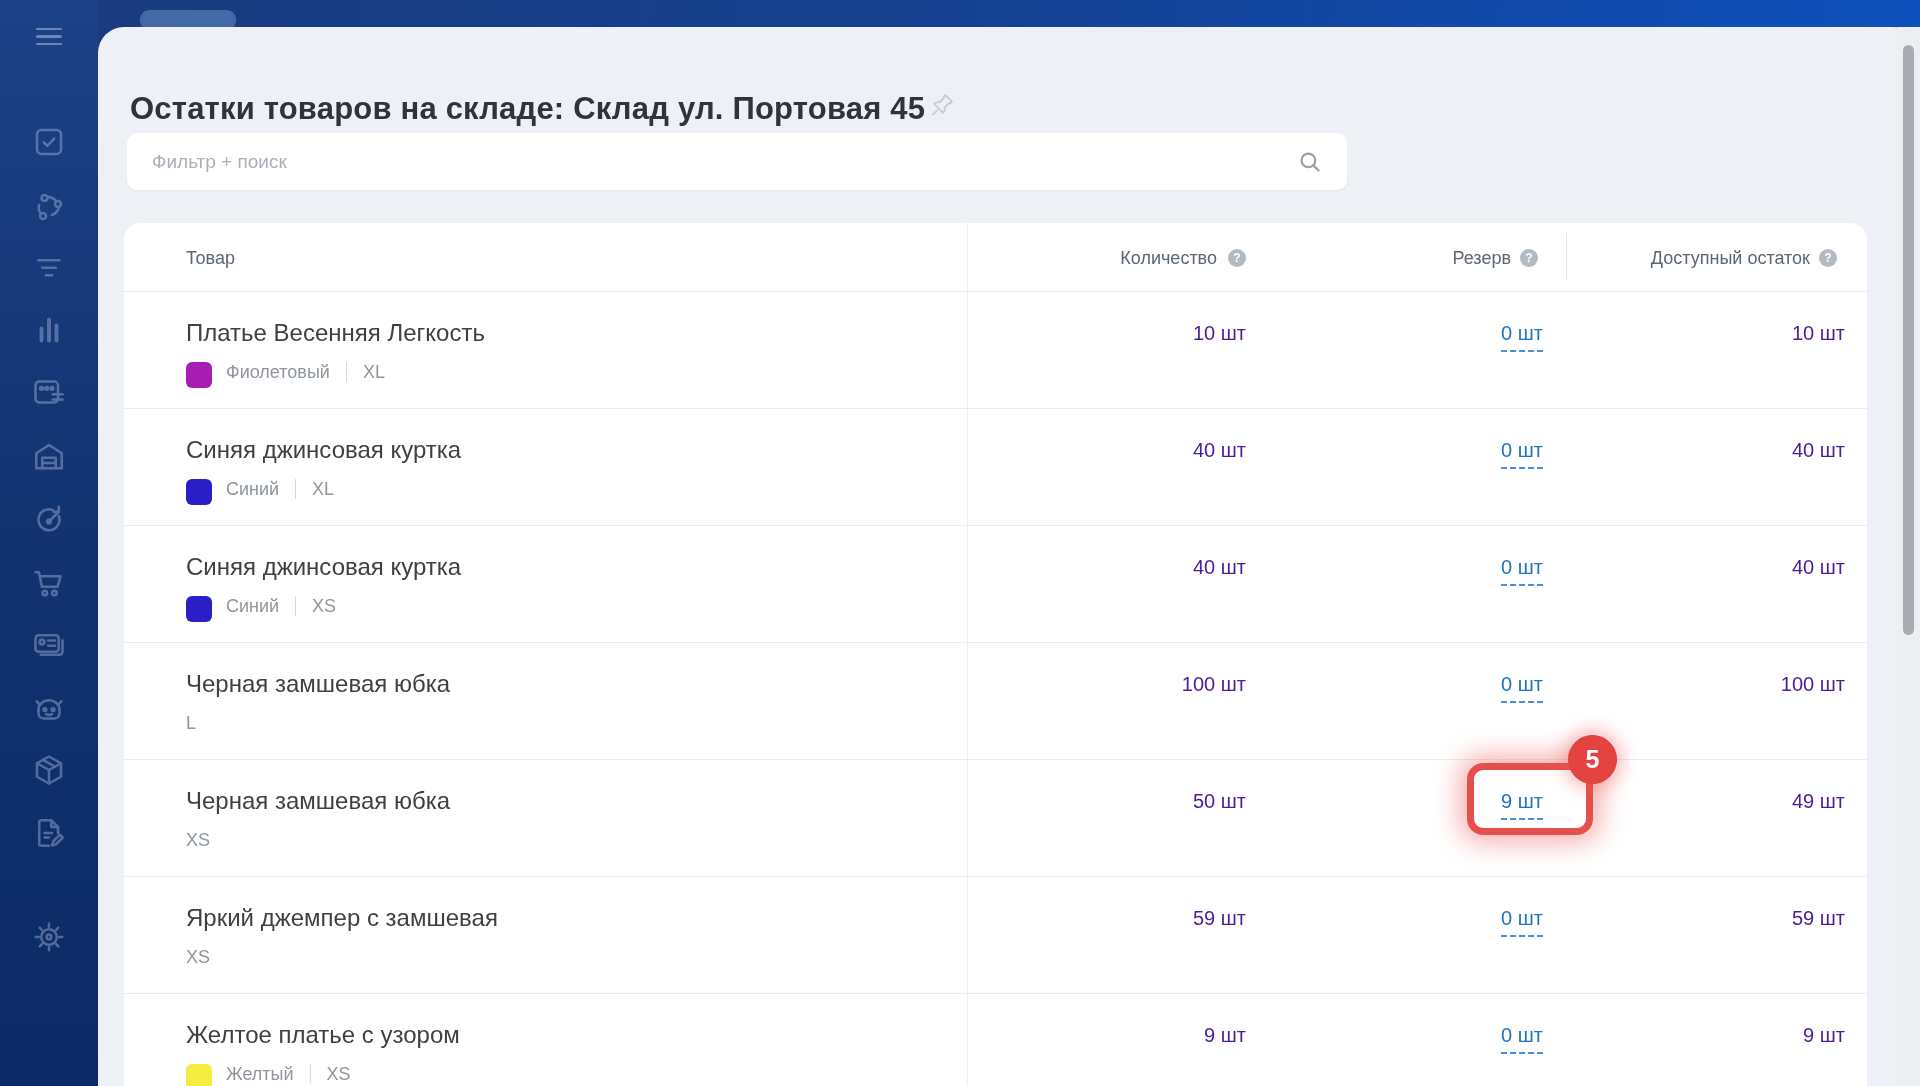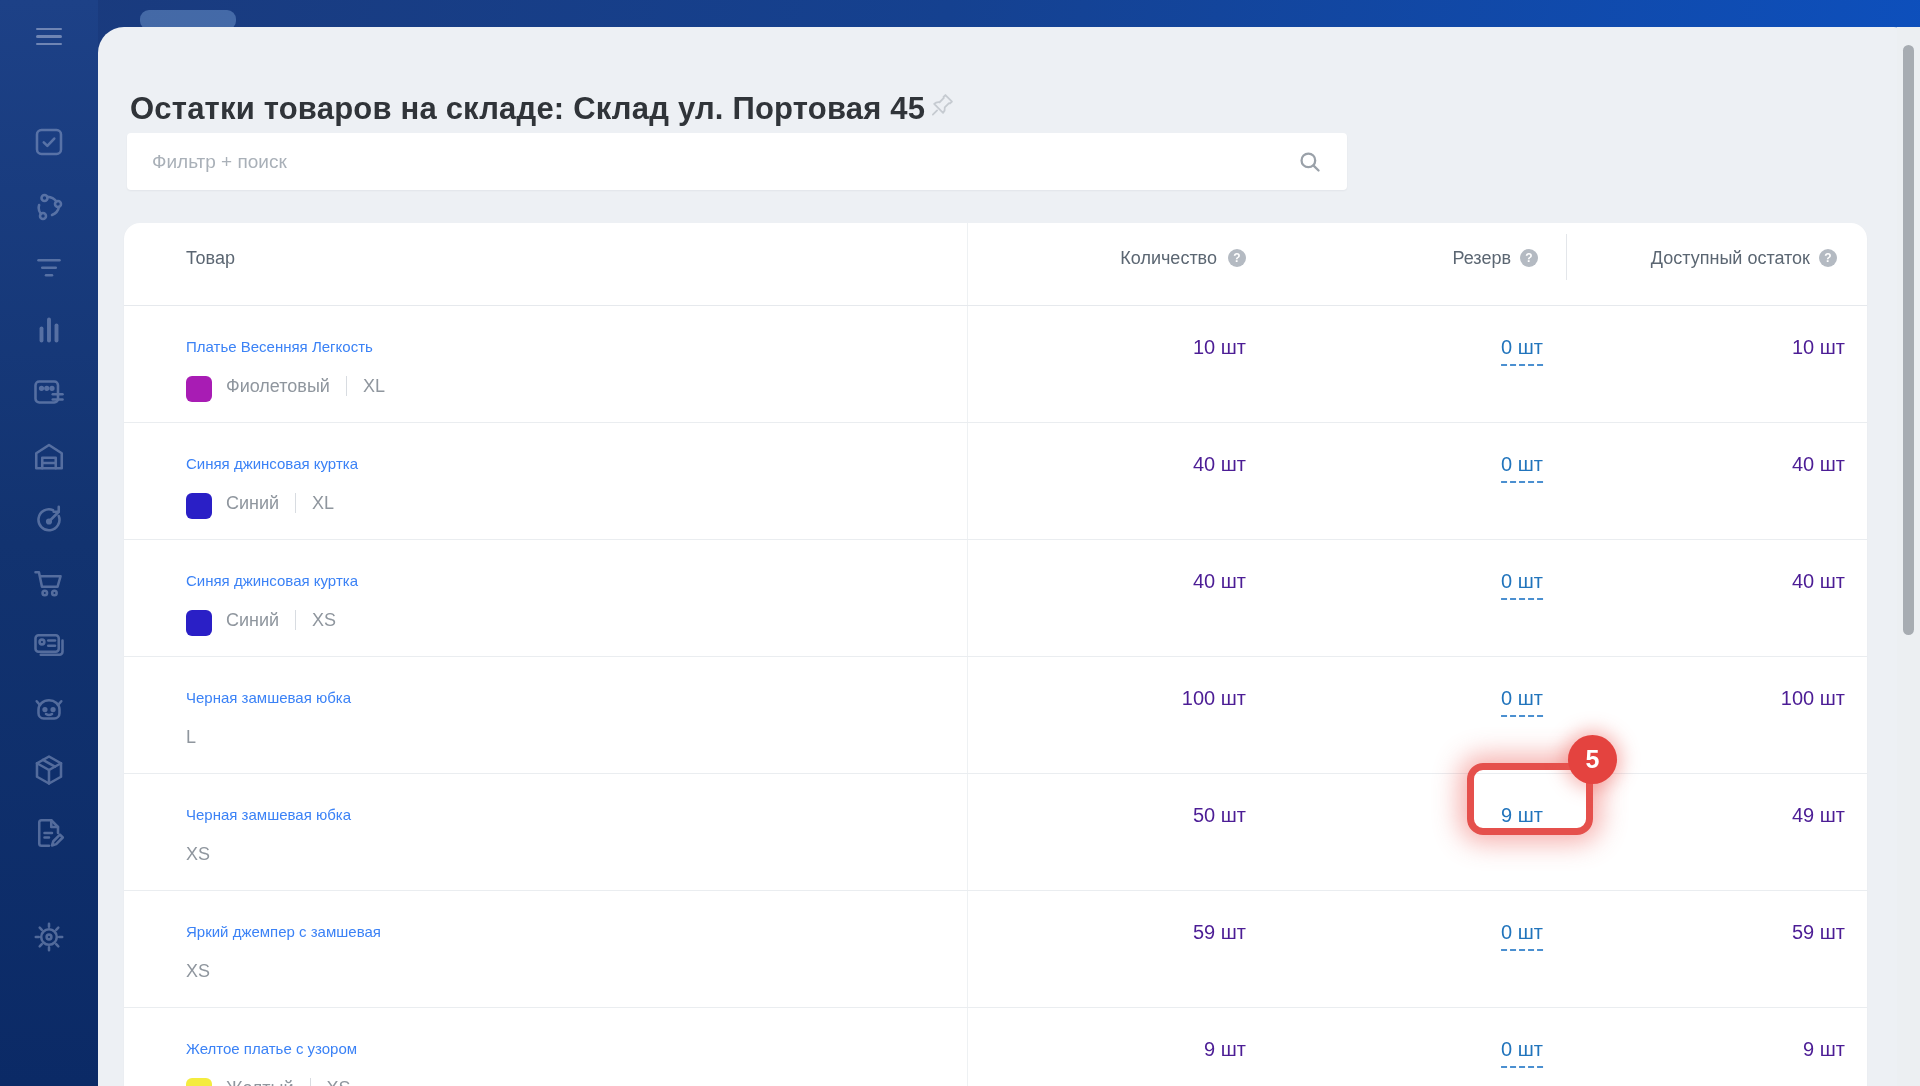--- a/index.html
+++ b/index.html
@@ -28,52 +28,52 @@
   .panel {
     position:absolute; left:98px; top:27px; right:0; bottom:0;
     background:#edf0f4; border-radius:26px 26px 0 0; overflow:hidden; z-index:2;
   }
   .title-row { position:absolute; left:32px; top:40px; display:flex; align-items:flex-start; gap:4px;margin-top:24px; }
   .page-title { font-size:31px; font-weight:600; color:#303439; letter-spacing:.2px; }
   .pin svg { width:27px; height:27px; stroke:#c6cbd1; fill:none; stroke-width:1.6; stroke-linecap:round; stroke-linejoin:round; }
 
   .filter-box {
     position:absolute; left:29px; top:106px; width:1220px; height:57px;
-    background:#fff; border-radius:4px; box-shadow:0 1px 2px rgba(16,24,40,.05);
+    background:#fff; border-radius:10px; box-shadow:0 1px 2px rgba(16,24,40,.05);
   }
   .filter-box input {
     width:100%; height:100%; border:none; outline:none; background:transparent;
     font-family:"Liberation Sans", sans-serif; font-size:19px; color:#3a3f45; padding:0 64px 0 25px;
   }
   .filter-box input::placeholder { color:#a9b0b8; }
   .search-ic { position:absolute; right:24px; top:16px; width:26px; height:26px; }
   .search-ic svg { width:26px; height:26px; stroke:#9aa1a9; fill:none; stroke-width:2.1; stroke-linecap:round; }
 
   
   .table-card {
     position:absolute; left:26px; top:196px; width:1743px; height:910px;
     background:#fff; border-radius:16px; box-shadow:0 1px 2px rgba(16,24,40,.04);
   }
   .col-div { position:absolute; left:843px; top:0; bottom:0; width:1px; background:#eef1f3; }
-  .thead { position:relative; height:83px; border-bottom:1px solid #e6e9ed; font-size:18px; color:#5b6672; }
+  .thead { position:relative; height:69px; border-bottom:1px solid #e6e9ed; font-size:18px; color:#5b6672; }
   .thead .h { position:absolute; top:23px; line-height:24px; white-space:nowrap; }
   .h-product { left:62px; }
   .h-qty { right:621px; display:flex; align-items:center; gap:11px; }
   .h-res { right:329px; display:flex; align-items:center; gap:9px;margin-left:44px; }
   .h-av  { right:30px;  display:flex; align-items:center; gap:9px; }
   .help {
     width:18px; height:18px; border-radius:50%; background:#b4bac2; color:#fff;
     font-size:12px; font-weight:700; display:inline-flex; align-items:center; justify-content:center; cursor:pointer;
   }
   .hdiv { position:absolute; left:1442px; top:11px; width:1px; height:46px; background:#e3e6ea; }
 
   .row { position:relative; height:117px; border-bottom:1px solid #eaedf0; }
   .p-name {
-    position:absolute; left:62px; top:29px; font-size:15px; line-height:24px;
-    color:#3b82f6; text-decoration:none; cursor:pointer; white-space:nowrap;
+    position:absolute; left:62px; top:29px; font-size:24px; line-height:24px;
+    color:#404040; text-decoration:none; cursor:pointer; white-space:nowrap;
   }
   .variant { position:absolute; left:62px; top:70px; height:26px; display:flex; font-size:18px; color:#8f969e; }
   .swatch { width:26px; height:26px; border-radius:6px; margin-right:14px; }
   .vsep { width:1px; height:20px; background:#d8dce1; margin:0 16px; }
   .val { position:absolute; top:29px; font-size:20px; line-height:24px; color:#4c1d95; white-space:nowrap; }
   .qty { right:621px; }
   .res {
     left:1398px; transform:translateX(-50%); color:#2174bc; text-decoration:none;
     border-bottom:2px dashed #4a8fd0; padding-bottom:5px; cursor:pointer;
   }

